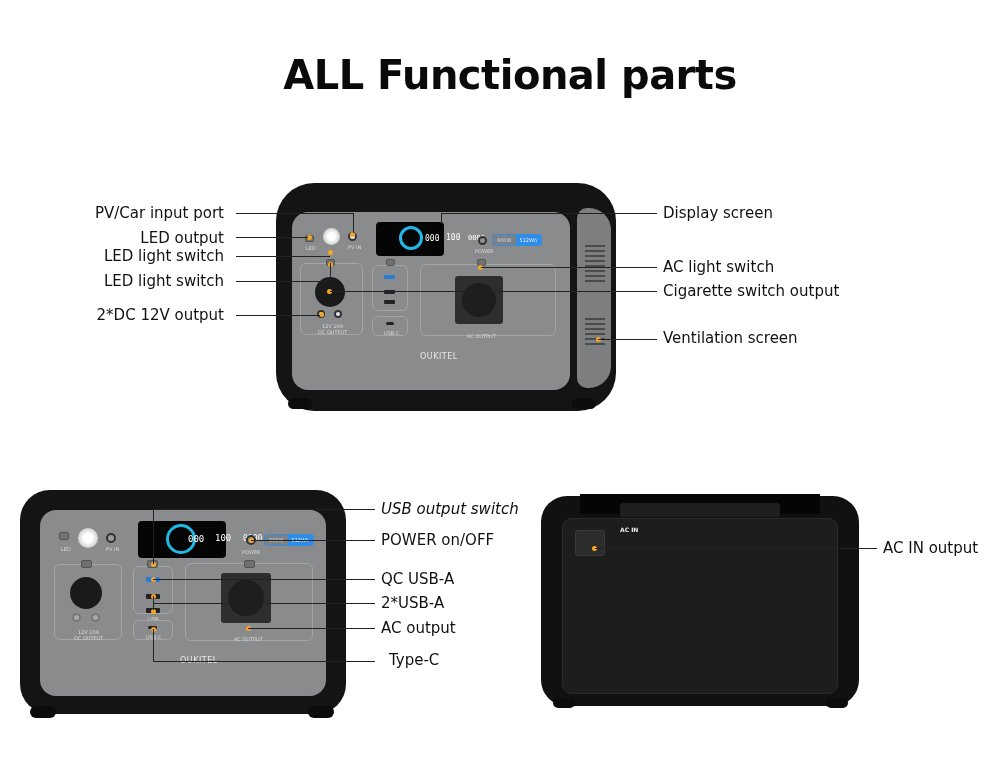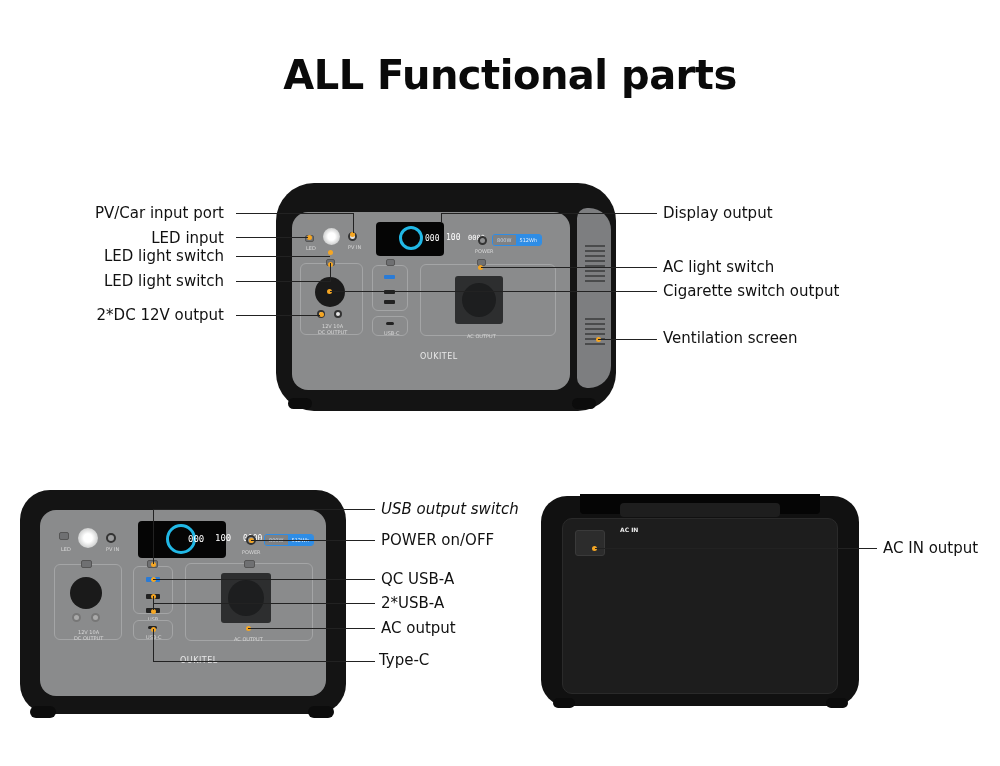--- a/index.html
+++ b/index.html
@@ -129,26 +129,26 @@
   <div class="vline" style="left:330px;top:263px;height:19px;"></div>
   <div class="line" style="left:236px;top:315px;width:84px;"></div>
 
   <div class="line" style="left:441px;top:213px;width:216px;"></div>
   <div class="vline" style="left:441px;top:213px;height:10px;"></div>
   <div class="line" style="left:481px;top:267px;width:176px;"></div>
   <div class="line" style="left:330px;top:291px;width:327px;"></div>
   <div class="line" style="left:598px;top:339px;width:59px;"></div>
 
   <div class="label right" style="right:776px;top:204px;">PV/Car input port</div>
-  <div class="label right" style="right:776px;top:229px;">LED input</div>
+  <div class="label right" style="right:776px;top:229px;">LED output</div>
   <div class="label right" style="right:776px;top:247px;">LED light switch</div>
   <div class="label right" style="right:776px;top:272px;">LED light switch</div>
   <div class="label right" style="right:776px;top:306px;">2*DC 12V output</div>
 
-  <div class="label" style="left:663px;top:204px;">Display output</div>
+  <div class="label" style="left:663px;top:204px;">Display screen</div>
   <div class="label" style="left:663px;top:258px;">AC light switch</div>
   <div class="label" style="left:663px;top:282px;">Cigarette switch output</div>
   <div class="label" style="left:663px;top:329px;">Ventilation screen</div>
 </div>
 
 <div>
   <div class="shell" style="left:20px;top:490px;width:326px;height:224px;border-radius:30px;"></div>
   <div class="foot" style="left:30px;top:706px;width:26px;height:12px;"></div>
   <div class="foot" style="left:308px;top:706px;width:26px;height:12px;"></div>
   <div class="panel" style="left:40px;top:510px;width:286px;height:186px;"></div>
@@ -214,21 +214,21 @@
   <div class="vline" style="left:153px;top:596px;height:14px;"></div>
   <div class="line" style="left:248px;top:628px;width:127px;"></div>
   <div class="vline" style="left:153px;top:629px;height:32px;"></div>
   <div class="line" style="left:153px;top:661px;width:222px;"></div>
 
   <div class="label" style="left:381px;top:500px;font-style:italic;">USB output switch</div>
   <div class="label" style="left:381px;top:531px;">POWER on/OFF</div>
   <div class="label" style="left:381px;top:570px;">QC USB-A</div>
   <div class="label" style="left:381px;top:594px;">2*USB-A</div>
   <div class="label" style="left:381px;top:619px;">AC output</div>
-  <div class="label" style="left:379px;top:651px;">Type-C</div>
+  <div class="label" style="left:389px;top:651px;">Type-C</div>
 </div>
 
 <div>
   <div class="shell" style="left:541px;top:496px;width:318px;height:210px;border-radius:26px;background:#111;"></div>
   <div style="position:absolute;left:580px;top:494px;width:240px;height:20px;background:#050505;border-radius:0 0 4px 4px;"></div>
   <div style="position:absolute;left:620px;top:503px;width:160px;height:14px;background:#1e1e1e;border-radius:4px;"></div>
   <div class="back-panel" style="left:562px;top:518px;width:276px;height:176px;"></div>
   <div style="position:absolute;left:575px;top:530px;width:30px;height:26px;background:#2c2c2c;border-radius:3px;border:1px solid #3a3a3a;"></div>
   <div class="tiny" style="left:620px;top:526px;font-size:6px;color:#eee;font-weight:bold;">AC IN</div>
   <div class="dot" style="left:592px;top:546px;"></div>

